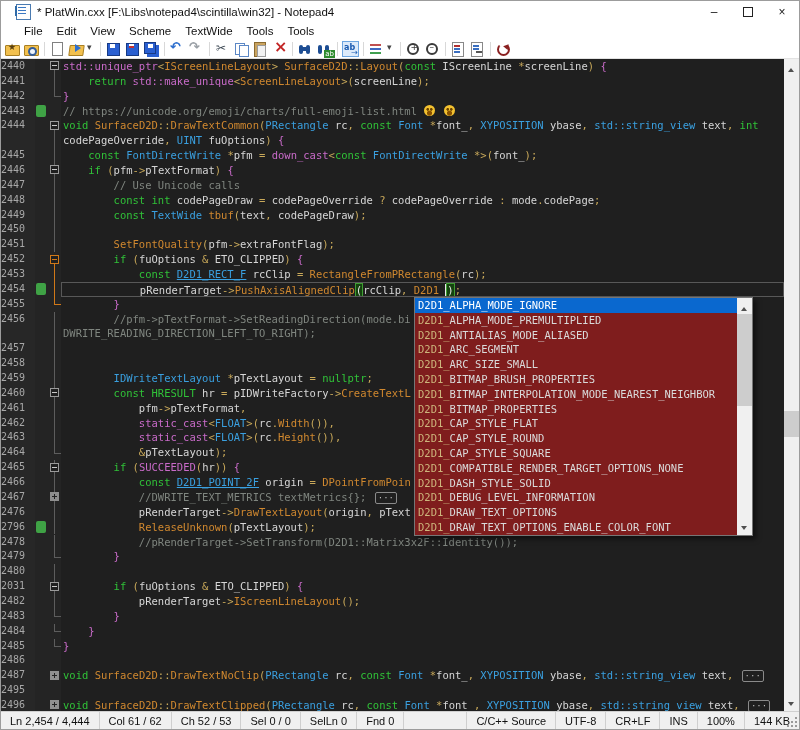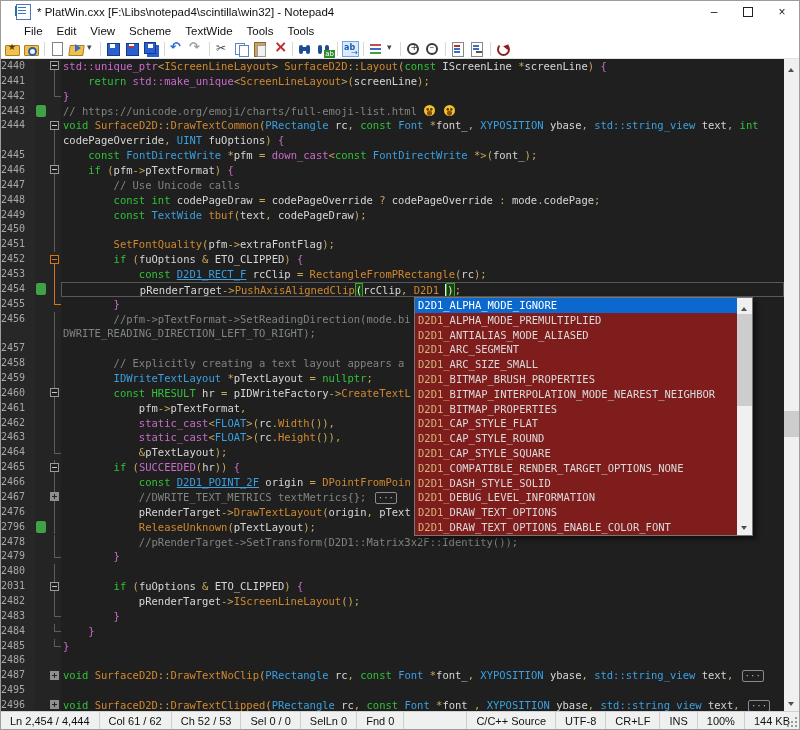--- a/index.html
+++ b/index.html
@@ -367,21 +367,21 @@
           </span>
           <span class="codeline"></span>
         </div>
         <div class="ed-row">
           <span class="lnum">2458</span>
           <span class="bmcol"></span>
           <span class="foldcol">
             <i class="fl-t"></i>
             <i class="fl-b"></i>
           </span>
-          <span class="codeline"><span class="tk-v">		</span><span class="tk-c">// Explicitly creating a text layout appears a</span></span>
+          <span class="codeline"><span class="tk-v">		</span></span>
         </div>
         <div class="ed-row">
           <span class="lnum">2459</span>
           <span class="bmcol"></span>
           <span class="foldcol">
             <i class="fl-t"></i>
             <i class="fl-b"></i>
           </span>
           <span class="codeline"><span class="tk-v">		</span><span class="tk-t">IDWriteTextLayout</span><span class="tk-v"> </span><span class="tk-o">*</span><span class="tk-v">pTextLayout </span><span class="tk-o">=</span><span class="tk-v"> </span><span class="tk-k">nullptr</span><span class="tk-o">;</span></span>
         </div>

